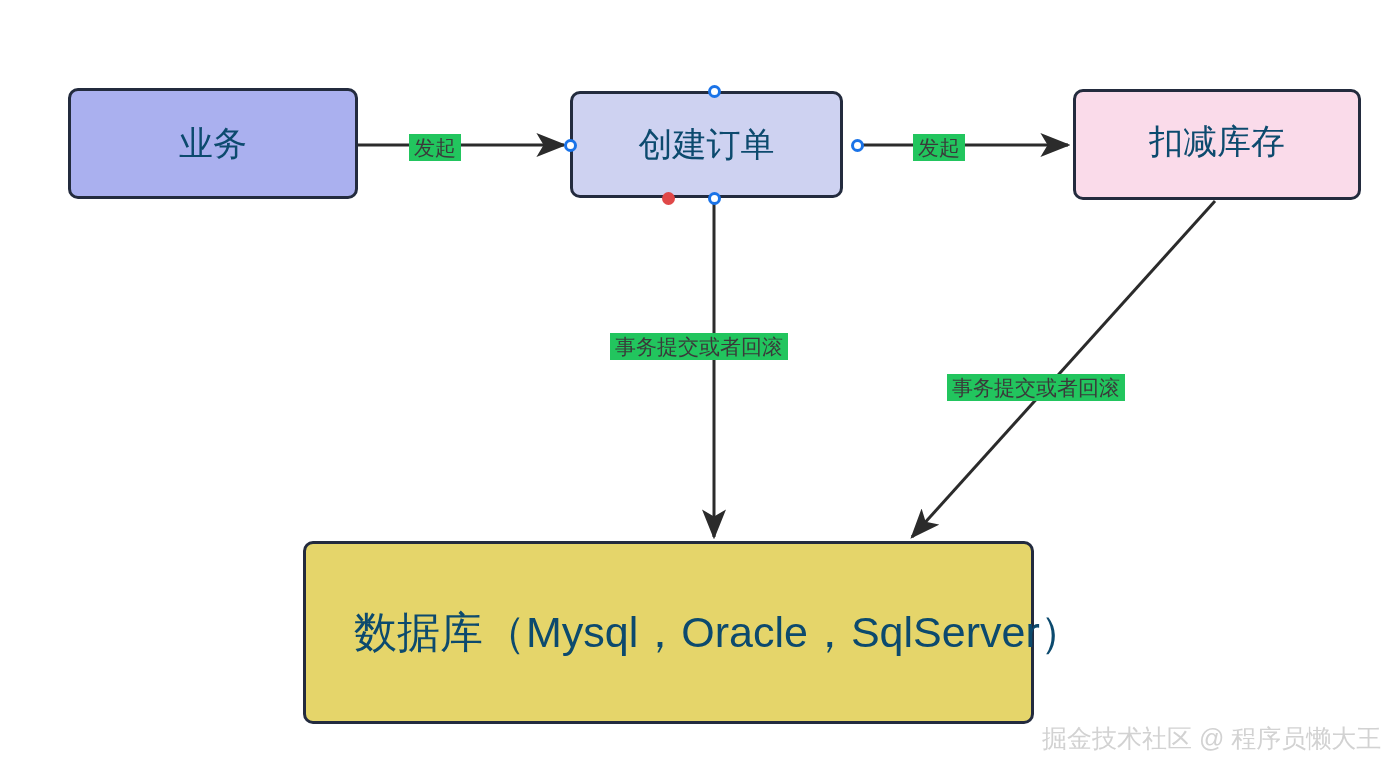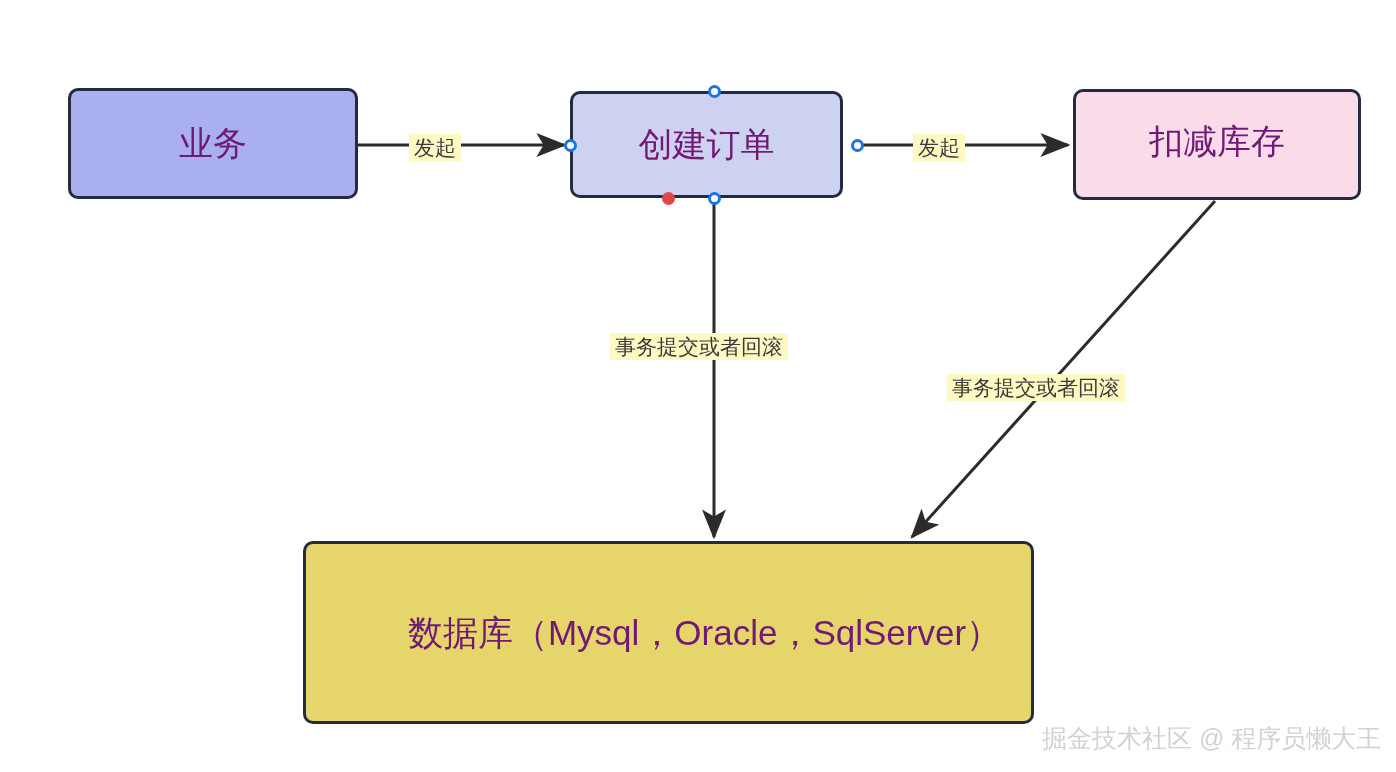--- a/index.html
+++ b/index.html
@@ -27,21 +27,21 @@
     width: 1396px;
     height: 772px;
   }
   .node {
     position: absolute;
     box-sizing: border-box;
     border: 3px solid #232b3e;
     border-radius: 10px;
     display: flex;
     align-items: center;
-    color: #701a75;
+    color: #0c4a6e;
     z-index: 3;
   }
   .node-label {
     width: 100%;
     text-align: center;
     line-height: 1.2;
     white-space: nowrap;
   }
   #node-business {
     left: 68px;
@@ -76,29 +76,29 @@
   }
   #node-database {
     left: 303px;
     top: 541px;
     width: 731px;
     height: 183px;
     background: #e6d濃;
     background: #e5d56a;
   }
   #node-database .node-label {
-    font-size: 35px;
-    text-align: center;
-    padding-left: 72px;
+    font-size: 43px;
+    text-align: right;
+    padding-left: 48px;
     box-sizing: border-box;
   }
 
   .edge-label {
     position: absolute;
-    background: #fef9c3;
+    background: #22c55e;
     color: #3a3a3a;
     font-size: 21px;
     line-height: 1;
     padding: 3px 5px;
     white-space: nowrap;
     z-index: 4;
   }
   #edge-label-initiate-1 {
     left: 409px;
     top: 134px;

